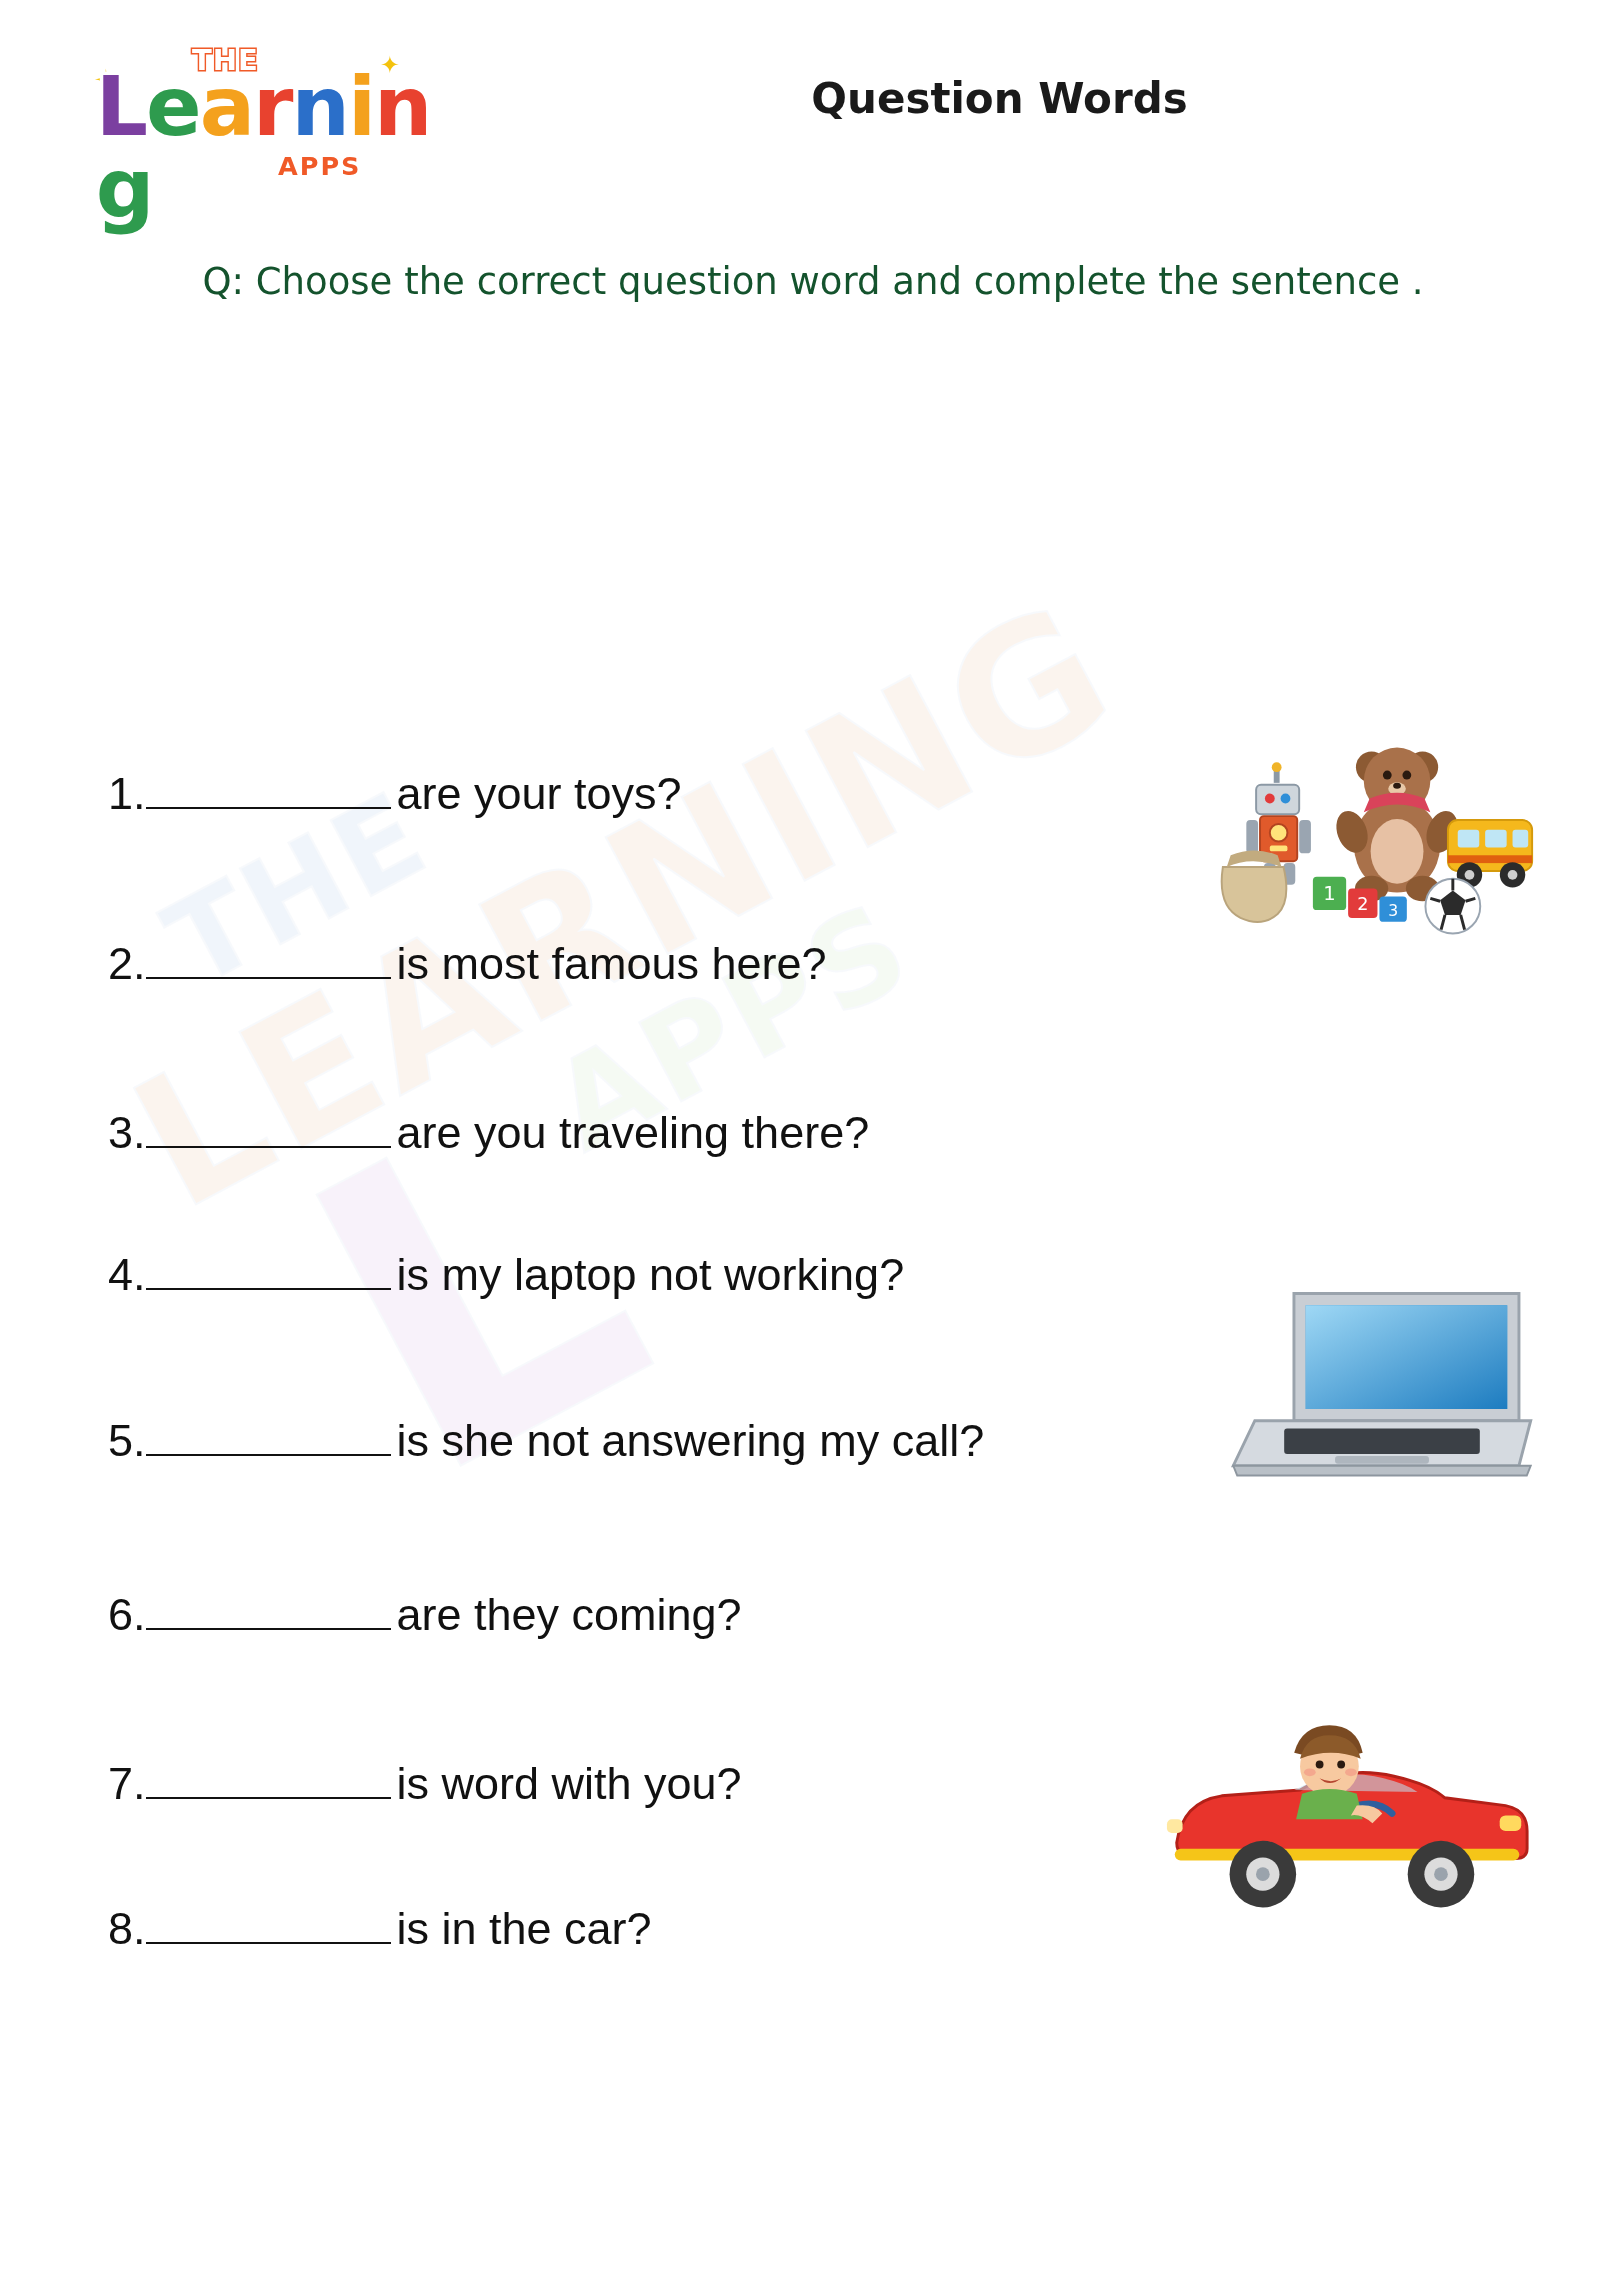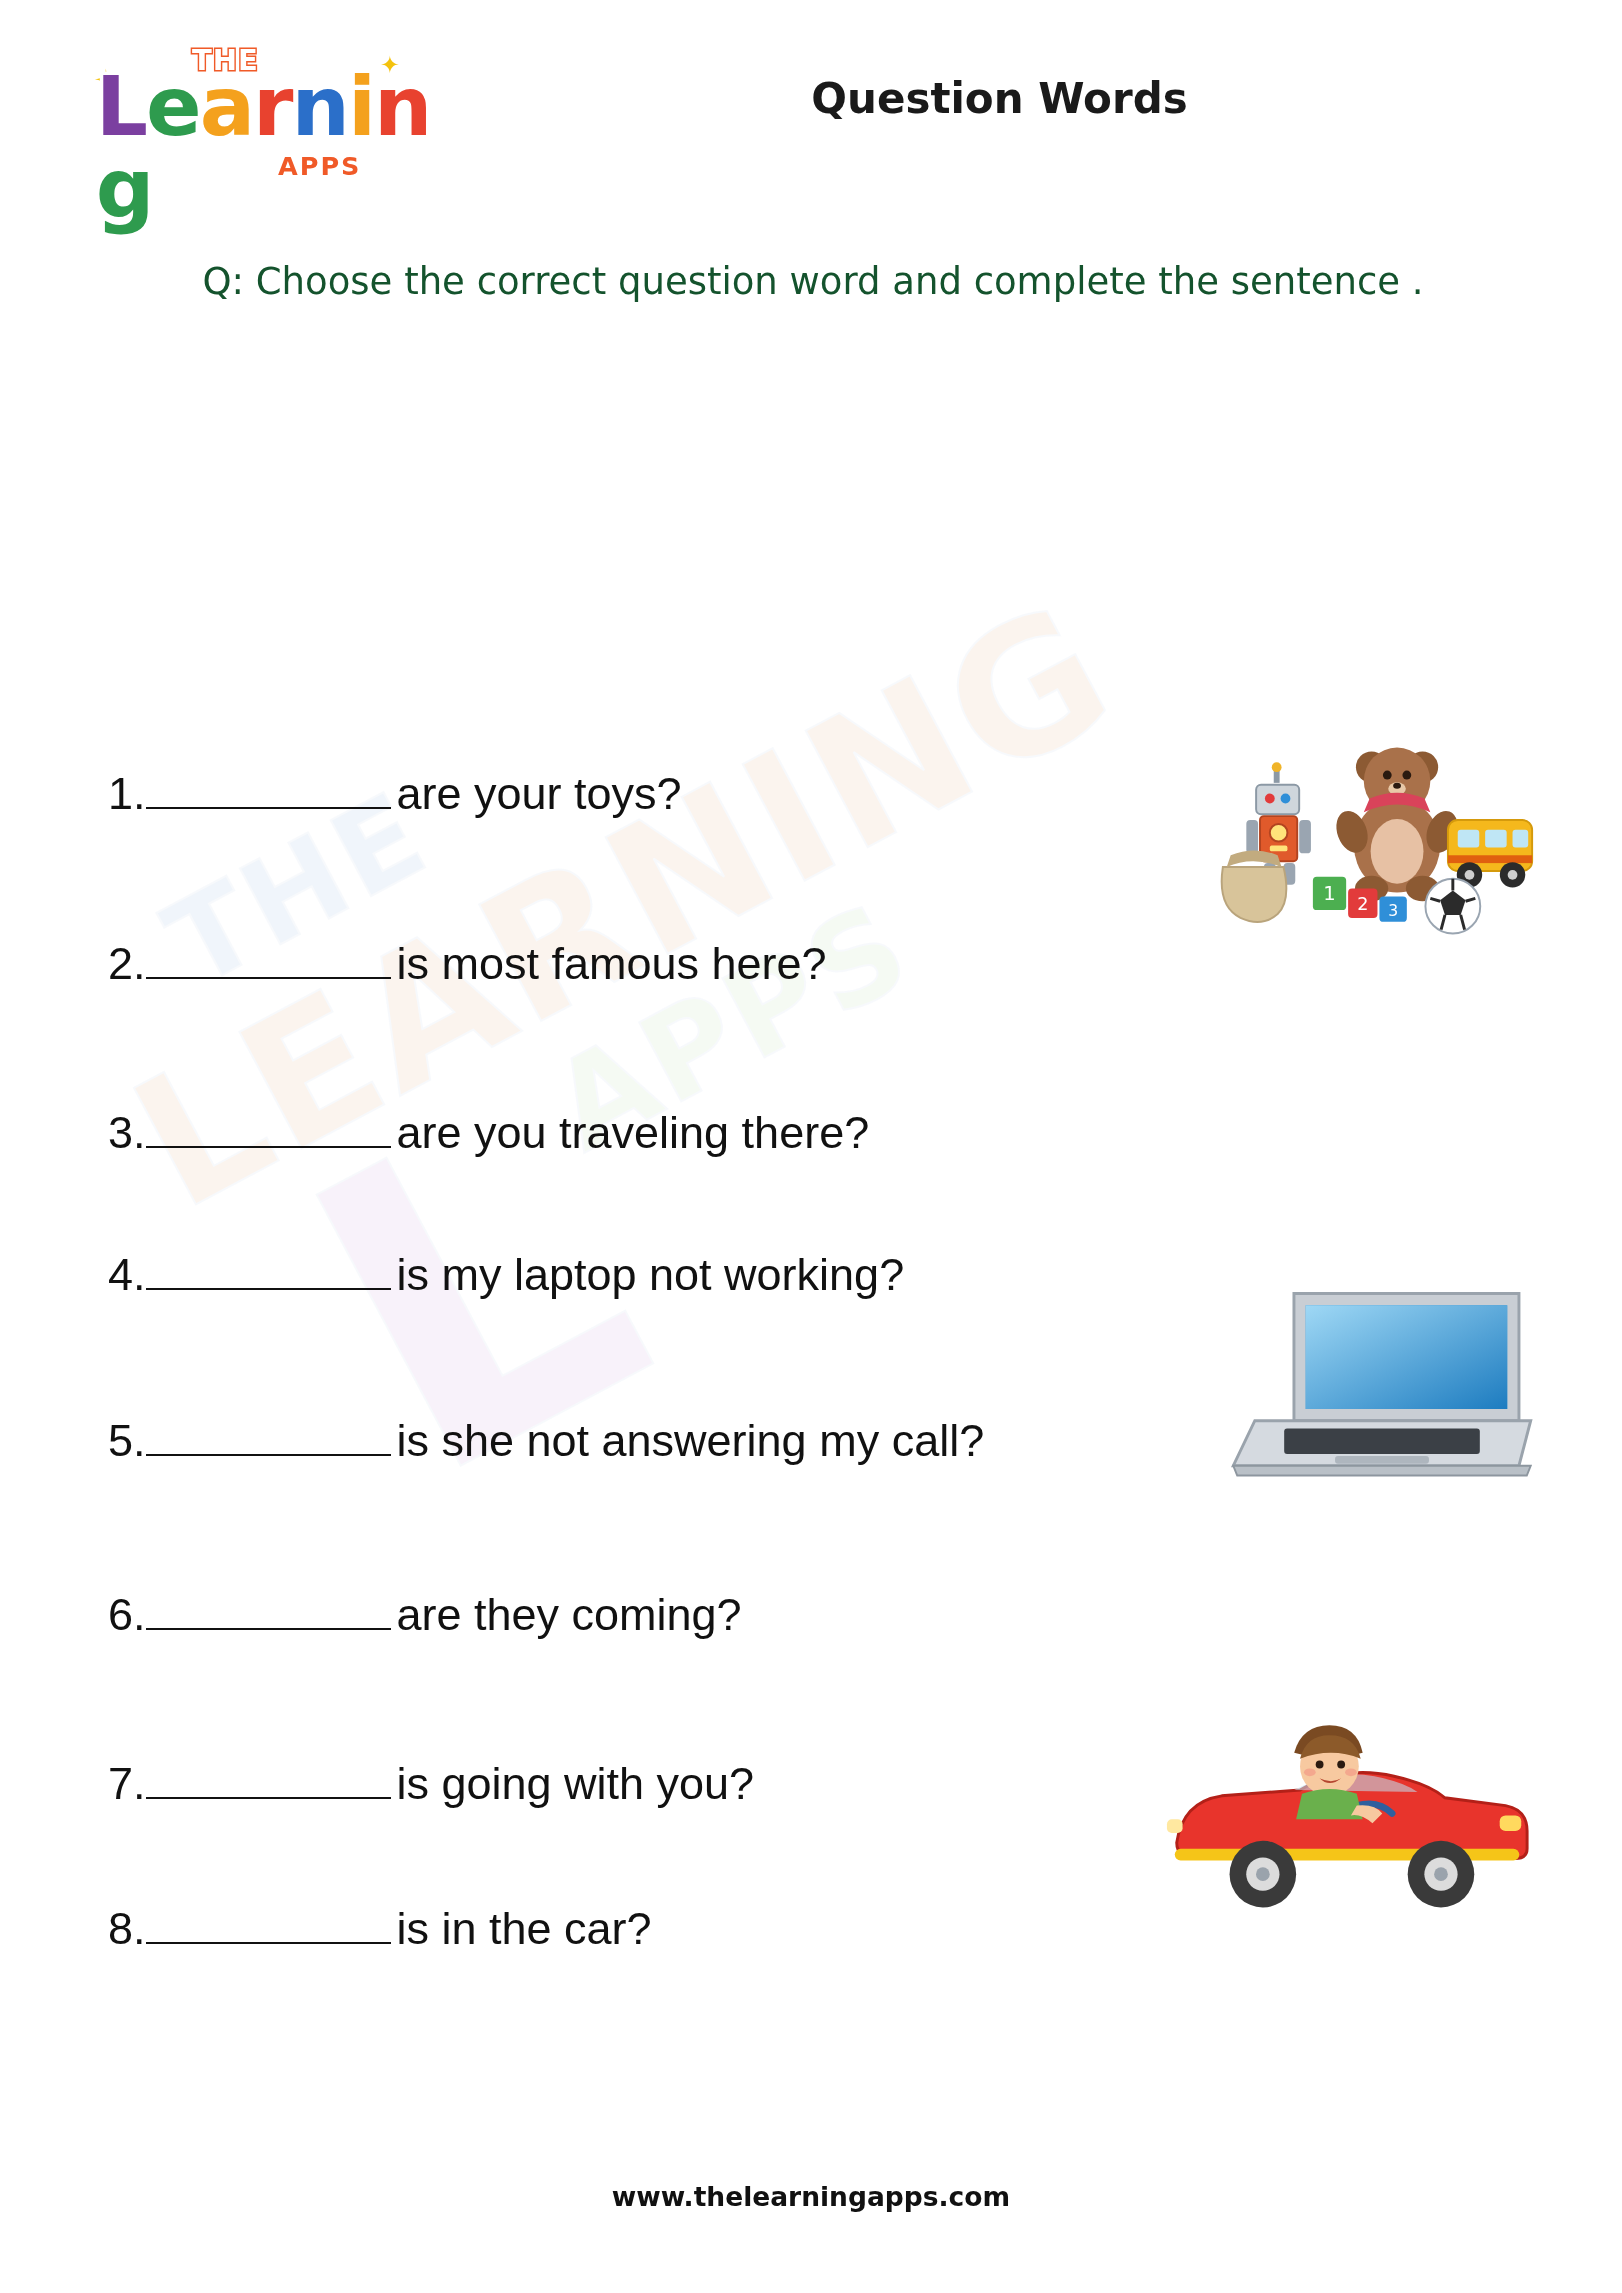--- a/index.html
+++ b/index.html
@@ -237,21 +237,21 @@
     <div class="q-row" style="top:481px;">
       <span class="q-num">4.</span><span class="q-blank"></span><span>is my laptop not working?</span>
     </div>
     <div class="q-row" style="top:647px;">
       <span class="q-num">5.</span><span class="q-blank"></span><span>is she not answering my call?</span>
     </div>
     <div class="q-row" style="top:821px;">
       <span class="q-num">6.</span><span class="q-blank"></span><span>are they coming?</span>
     </div>
     <div class="q-row" style="top:990px;">
-      <span class="q-num">7.</span><span class="q-blank"></span><span>is going with you?</span>
+      <span class="q-num">7.</span><span class="q-blank"></span><span>is word with you?</span>
     </div>
     <div class="q-row" style="top:1135px;">
       <span class="q-num">8.</span><span class="q-blank"></span><span>is in the car?</span>
     </div>
   </div>
 
   <div class="art art-toys">
     <svg viewBox="0 0 330 235" width="323" height="230" xmlns="http://www.w3.org/2000/svg">
 
       <g>
@@ -364,16 +364,15 @@
         <circle cx="198" cy="70" r="4" fill="#2a1a10"></circle>
         <path d="M176 84 q10 10 22 0 q-10 6 -22 0 z" fill="#b5452f"></path>
         <ellipse cx="166" cy="78" rx="6" ry="4" fill="#f3a08a" opacity="0.8"></ellipse>
         <ellipse cx="208" cy="78" rx="6" ry="4" fill="#f3a08a" opacity="0.8"></ellipse>
         <path d="M158 100 q28 -10 56 0 l6 26 l-68 0 z" fill="#6ab04c"></path>
         <path d="M214 112 q18 -2 26 8 l-10 10 q-12 -10 -22 -8 z" fill="#f7c9a0"></path>
       </g>
     </svg>
   </div>
 
-  <div class="footer">www.thelearningapps.com</div>
 
 </div>
 
 
 </body></html>

